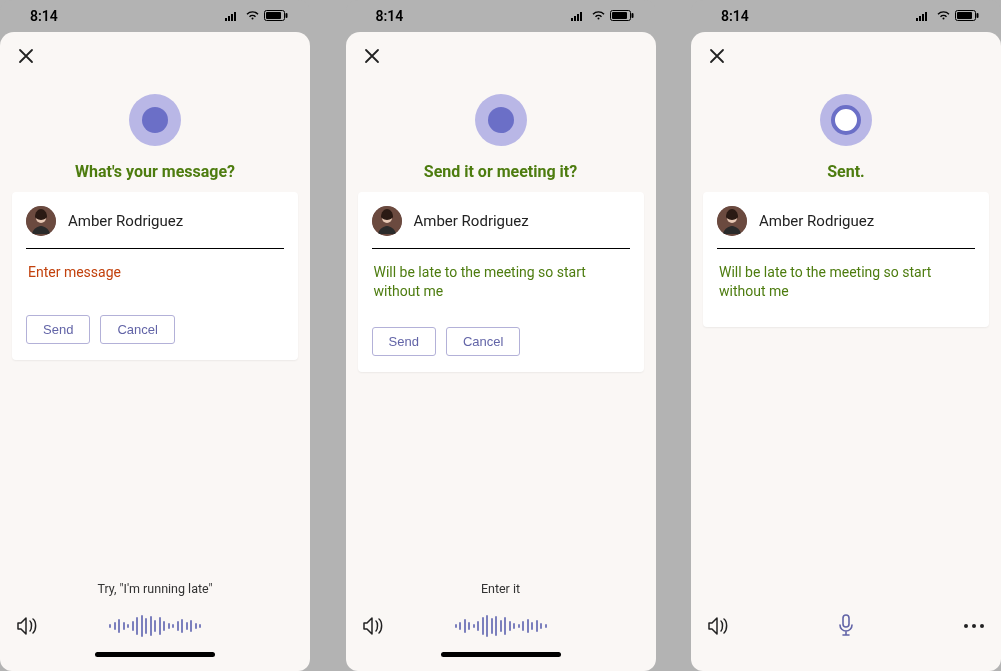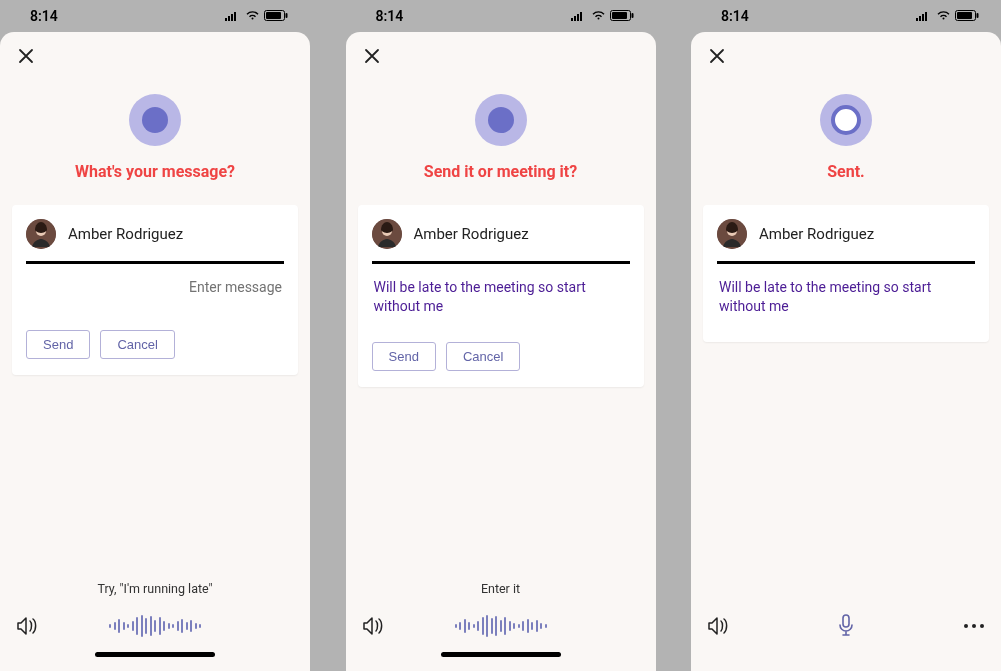--- a/index.html
+++ b/index.html
@@ -12,21 +12,21 @@
     justify-content: space-between;
     padding: 0;
   }
   .phone {
     width: 310px;
     height: 671px;
     background: #b3b3b3;
     display: flex;
     flex-direction: column;
     overflow: hidden;
-    border-radius: 0;
+    border-radius: 12px;
   }
   .phone + .phone { margin-left: 34px; }
   .status-bar {
     height: 32px;
     background: #b3b3b3;
     display: flex;
     align-items: center;
     justify-content: space-between;
     padding: 0 22px 0 30px;
     font-size: 14px;
@@ -66,53 +66,53 @@
   }
   .cortana-inner-ring {
     width: 30px; height: 30px; border-radius: 50%;
     border: 4px solid #6b6fc7;
     background: #fff;
   }
   .prompt {
     text-align: center;
     font-size: 16px;
     font-weight: 700;
-    color: #ef4444;
-    margin-bottom: 24px;
+    color: #4d7c0f;
+    margin-bottom: 11px;
   }
   .card {
     background: #fff;
     margin: 0 12px;
     border-radius: 4px;
     box-shadow: 0 1px 2px rgba(0,0,0,0.06);
     padding: 14px 14px 16px 14px;
   }
   .recipient {
     display: flex;
     align-items: center;
     gap: 12px;
     padding-bottom: 12px;
-    border-bottom: 3px solid #000000;
+    border-bottom: 1px solid #000000;
   }
   .avatar {
     width: 30px; height: 30px; border-radius: 50%;
     background: #7a5a55;
     display: flex; align-items: center; justify-content: center;
     overflow: hidden;
   }
   .avatar svg { width: 30px; height: 30px; }
   .recipient-name { font-size: 15px; color: #222; }
   .msg-area {
     padding: 14px 2px 24px 2px;
     font-size: 14px;
     line-height: 1.35;
-    color: #4c1d95;
+    color: #4d7c0f;
     min-height: 64px;
   }
-  .msg-placeholder { color: #737373; text-align: right; }
+  .msg-placeholder { color: #c2410c; }
   .card-footer { padding-top: 2px; }
   .btn-row { display: flex; gap: 10px; }
   .btn {
     border: 1px solid #b3b1d8;
     background: #fff;
     color: #6264a7;
     font-size: 13px;
     padding: 6px 16px;
     border-radius: 3px;
     cursor: pointer;

